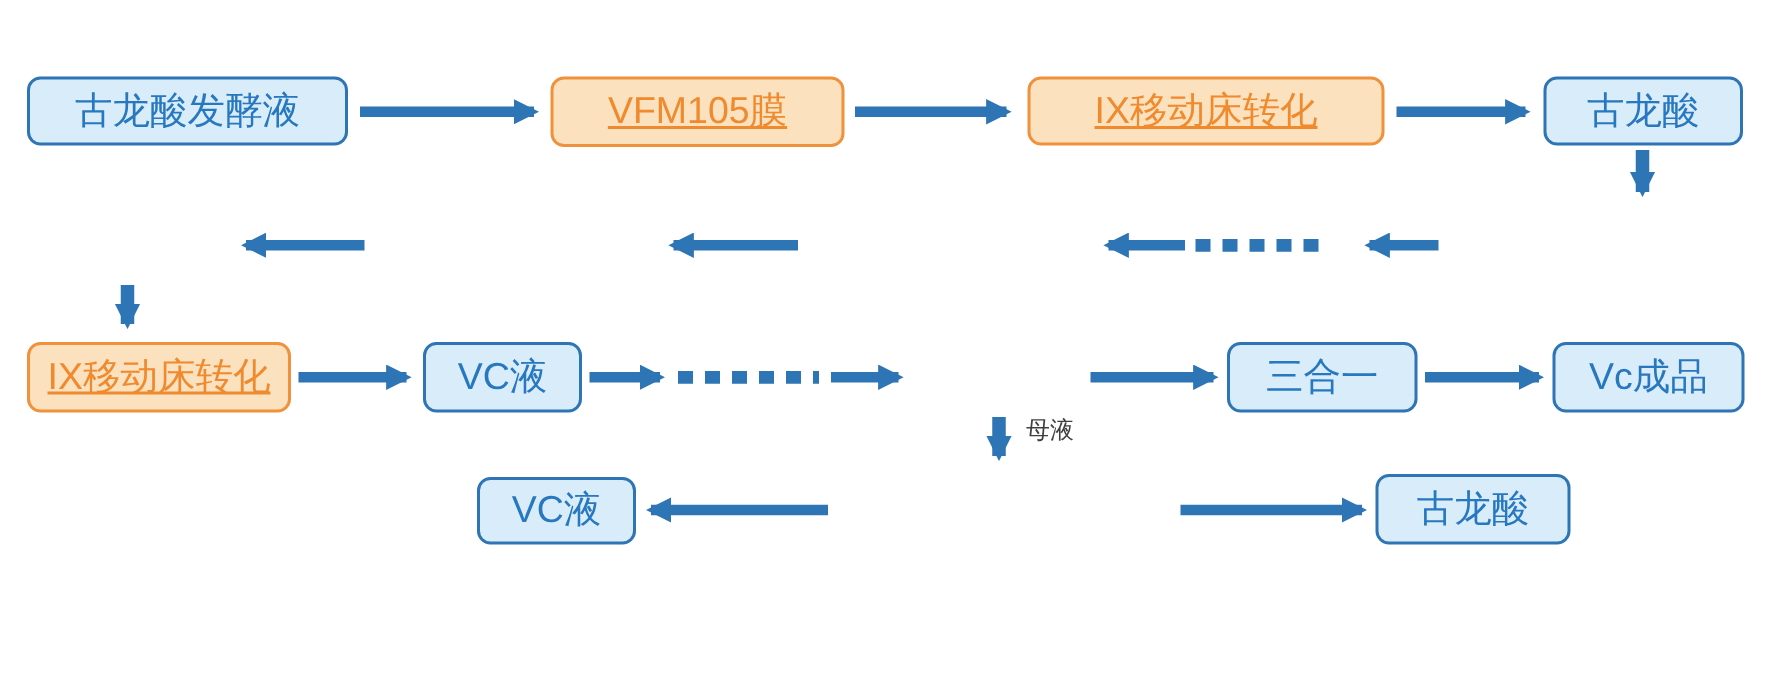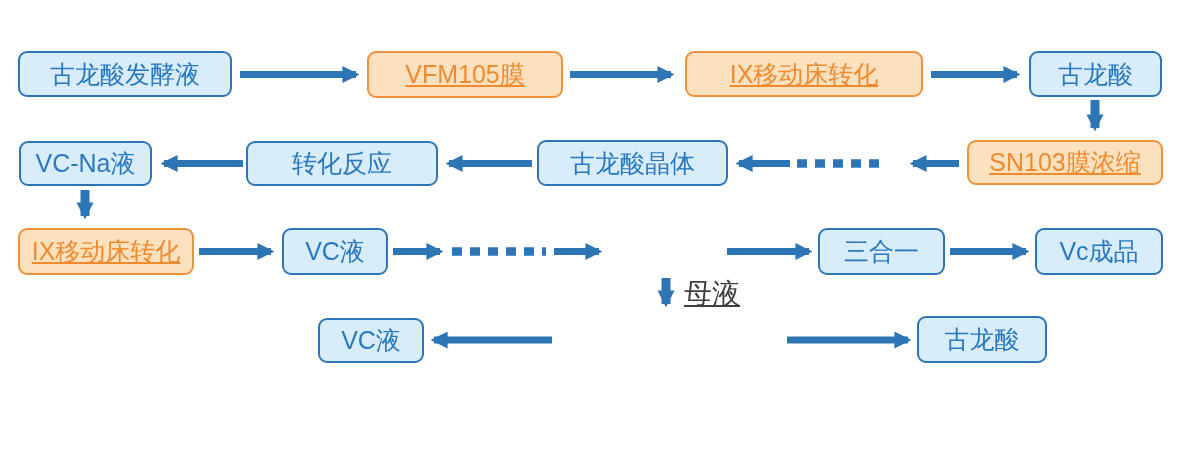--- a/index.html
+++ b/index.html
@@ -30,24 +30,23 @@
     color:var(--blue-text,#2878C0);
   }
   .node[data-variant="orange"]{
     background:var(--orange-fill,#FBE1BD);
     border-color:var(--orange-border,#F0913C);
     color:var(--orange-text,#F08A2E);
     text-decoration:underline;
   }
   .flow-note{
     position:absolute;
-    font-size:28px;line-height:1;
+    font-size:16px;line-height:1;
     color:var(--note-text,#3F3F3F);
     white-space:nowrap;
-    text-decoration:underline;
   }
 </style>
 </head>
 <body>
 
 <div id="stage">
 
   <svg id="edges" width="1180" height="450" viewBox="0 0 1180 450">
     <defs>
       <marker id="ah" viewBox="0 0 10 10" refX="8" refY="5" markerWidth="17" markerHeight="17" orient="auto" markerUnits="userSpaceOnUse">
@@ -80,24 +79,20 @@
 
     <line class="edge" x1="552" y1="340" x2="434" y2="340" marker-end="url(#ah)"></line>
     <line class="edge" x1="787" y1="340" x2="908" y2="340" marker-end="url(#ah)"></line>
   </svg>
 
   <div class="node" style="left:18px;top:51px;width:214px;height:46px" data-variant="blue">古龙酸发酵液</div>
   <div class="node" style="left:367px;top:51px;width:196px;height:47px" data-variant="orange">VFM105膜</div>
   <div class="node" style="left:685px;top:51px;width:238px;height:46px" data-variant="orange">IX移动床转化</div>
   <div class="node" style="left:1029px;top:51px;width:133px;height:46px" data-variant="blue">古龙酸</div>
 
-  <div class="node" style="left:19px;top:141px;width:133px;height:45px" data-variant="blue">VC-Na液</div>
-  <div class="node" style="left:246px;top:141px;width:192px;height:45px" data-variant="blue">转化反应</div>
-  <div class="node" style="left:537px;top:140px;width:191px;height:46px" data-variant="blue">古龙酸晶体</div>
-  <div class="node" style="left:967px;top:140px;width:196px;height:45px" data-variant="orange">SN103膜浓缩</div>
 
   <div class="node" style="left:18px;top:228px;width:176px;height:47px" data-variant="orange">IX移动床转化</div>
   <div class="node" style="left:282px;top:228px;width:106px;height:47px" data-variant="blue">VC液</div>
   <div class="node" style="left:818px;top:228px;width:127px;height:47px" data-variant="blue">三合一</div>
   <div class="node" style="left:1035px;top:228px;width:128px;height:47px" data-variant="blue">Vc成品</div>
 
   <div class="node" style="left:318px;top:318px;width:106px;height:45px" data-variant="blue">VC液</div>
   <div class="node" style="left:917px;top:316px;width:130px;height:47px" data-variant="blue">古龙酸</div>
 
   <div class="flow-note" style="left:684px;top:280px">母液</div>

